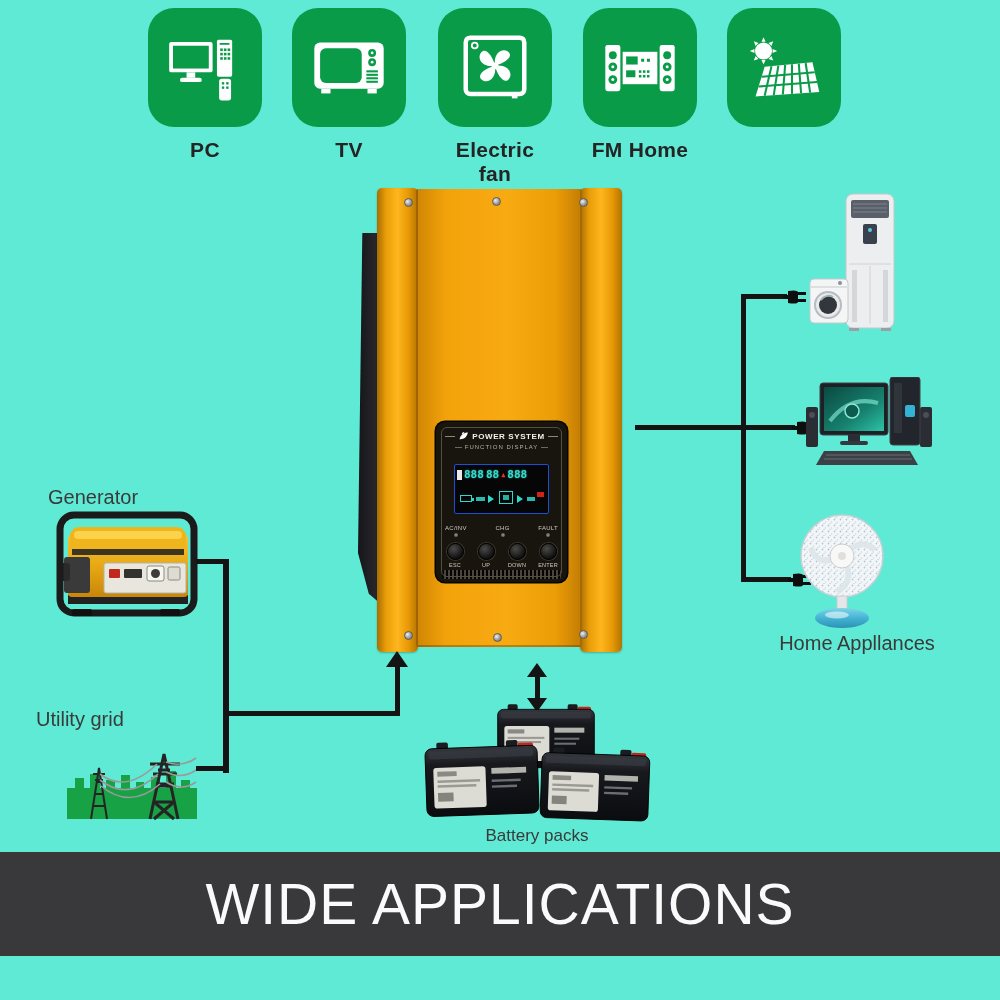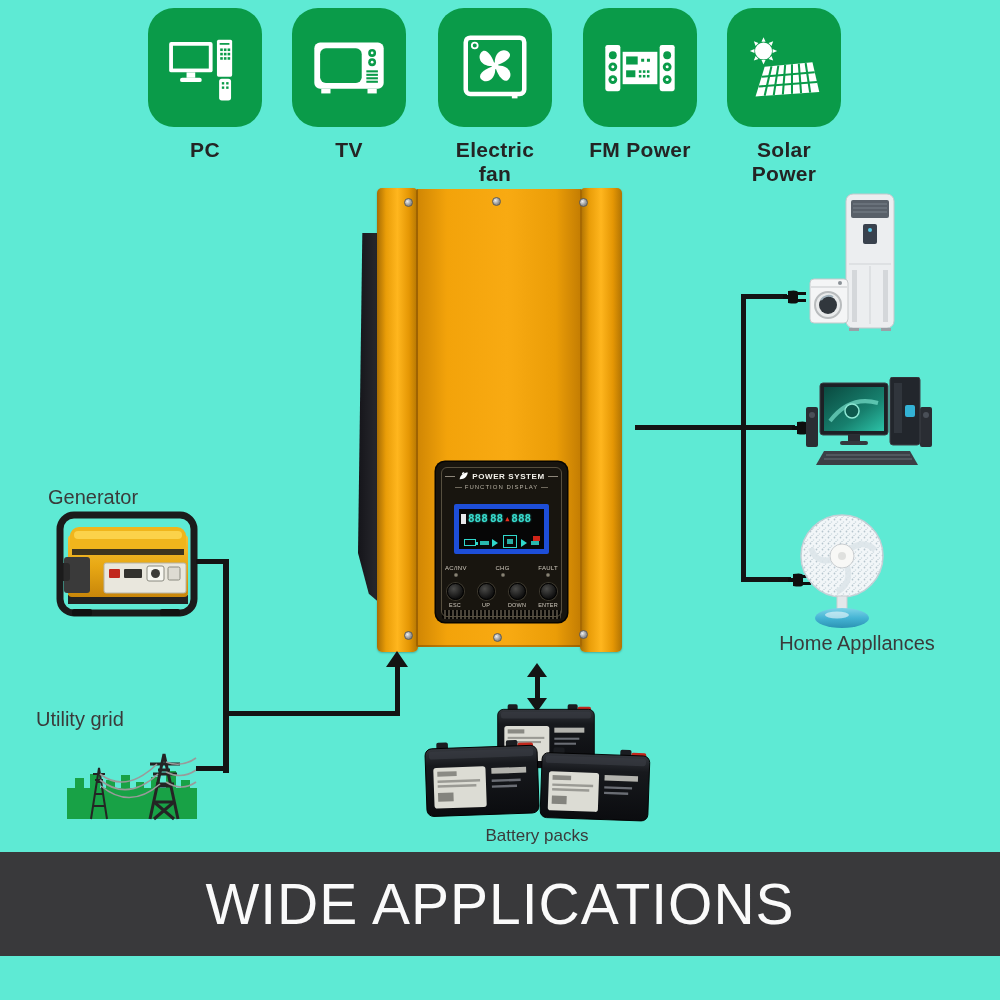--- a/index.html
+++ b/index.html
@@ -28,31 +28,31 @@
   .ibody { position:absolute; left:53px; top:1px; width:166px; height:458px; border-radius:2px;
            background:linear-gradient(90deg,#d18704 0%,#f3a30a 18%,#f8aa12 55%,#eb9d07 85%,#c57e03 100%);
            border-left:2px solid rgba(90,50,0,.35); border-right:2px solid rgba(90,50,0,.35);
            border-bottom:2px solid rgba(90,50,0,.35); }
   .screw { position:absolute; width:9px; height:9px; border-radius:50%;
            background:radial-gradient(circle at 35% 35%, #efefef, #9a9a9a 55%, #6a6a6a);
            border:1px solid #5c5c5c; }
 
   
   .panel { position:absolute; left:73px; top:234px; width:131px; height:160px;
-           background:#18150f; border-radius:9px; box-shadow:0 0 0 1.5px #060503;margin-top:40px; }
+           background:#18150f; border-radius:9px; box-shadow:0 0 0 1.5px #060503; }
   .panel::after { content:""; position:absolute; inset:5px; border:1px solid #564f3f; border-radius:6px; pointer-events:none; }
   .brandrow { position:absolute; left:0; top:9px; width:100%; display:flex; align-items:center; justify-content:center; gap:3px; }
   .brandrow .dash { width:10px; height:1px; background:#8d867a; }
   .brand-text { color:#f3f1ea; font-size:8px; font-weight:bold; letter-spacing:.6px; white-space:nowrap; }
   .subrow { position:absolute; left:0; top:22px; width:100%; display:flex; align-items:center; justify-content:center; gap:3px; }
   .subrow .dash { width:7px; height:1px; background:#6e685c; }
   .sub-text { color:#b6b0a2; font-size:6px; letter-spacing:1px; white-space:nowrap; }
 
   .lcd { position:absolute; left:18px; top:42px; width:95px; height:50px; background:#060606;
-         border:5px solid #1d4ed8; border-radius:2px; overflow:hidden; }
+         border:1px solid #1d4ed8; border-radius:2px; overflow:hidden; }
   .lcd-digits { position:absolute; left:2px; top:3px; width:91px; display:flex; align-items:center; gap:2px;
                 font-family:"DejaVu Sans Mono", monospace; font-weight:bold; font-size:11px;
                 color:#38ddcf; text-shadow:0 0 2px rgba(56,221,207,.7); }
   .lcd-digits .wrect { width:5px; height:10px; background:#e8e8e8; }
   .lcd-digits .tri { color:#e8301f; font-size:7px; text-shadow:none; }
   .gly { position:absolute; }
   .g-batt { left:5px; top:30px; width:12px; height:7px; border:1px solid #2fd8cc; }
   .g-batt::after { content:""; position:absolute; right:-3px; top:1.5px; width:2px; height:3px; background:#2fd8cc; }
   .g-bar  { left:21px; top:32px; width:9px; height:4px; background:#2fd8cc; opacity:.85; }
   .g-arr1 { left:33px; top:30px; width:0; height:0; border-left:6px solid #2fd8cc; border-top:4px solid transparent; border-bottom:4px solid transparent; }
@@ -231,21 +231,21 @@
         </g>
         <g fill="#fff">
           <circle cx="8.5" cy="27" r="1.3"></circle>
             <circle cx="8.5" cy="38" r="1.3"></circle>
           <circle cx="55.5" cy="27" r="1.3"></circle>
             <circle cx="55.5" cy="38" r="1.3"></circle>
         </g>
       </svg>
     </span>
   </div>
-  <div class="tile-label" style="left:583px">FM Power</div>
+  <div class="tile-label" style="left:583px">FM Home</div>
 
   <div class="tile" style="left:727px">
     <span>
       <svg width="76" height="66" viewBox="0 0 66 58">
         <g fill="#fff">
           <circle cx="15" cy="14" r="7.5"></circle>
           <path d="M15 2 l1.8 4 h-3.6 Z"></path>
             <path d="M15 26 l1.8 -4 h-3.6 Z"></path>
           <path d="M3 14 l4 -1.8 v3.6 Z"></path>
             <path d="M27 14 l-4 -1.8 v3.6 Z"></path>
@@ -261,21 +261,20 @@
           <line x1="34" y1="26.3" x2="32" y2="52.3"></line>
             <line x1="40" y1="25.7" x2="40" y2="51.7"></line>
           <line x1="46" y1="25.1" x2="48" y2="51.1"></line>
             <line x1="52" y1="24.6" x2="56" y2="50.6"></line>
           <line x1="13.3" y1="36.7" x2="60" y2="32.7"></line>
             <line x1="10.7" y1="45.3" x2="62" y2="41.3"></line>
         </g>
       </svg>
     </span>
   </div>
-  <div class="tile-label" style="left:727px">Solar Power</div>
 
   <div class="inverter">
     <div class="sliver"></div>
     <div class="flange fl-left"></div>
     <div class="flange fl-right"></div>
     <div class="ibody"></div>
     <div class="screw" style="left:41px;top:10px"></div>
     <div class="screw" style="left:129px;top:9px"></div>
     <div class="screw" style="left:216px;top:10px"></div>
     <div class="screw" style="left:41px;top:443px"></div>

